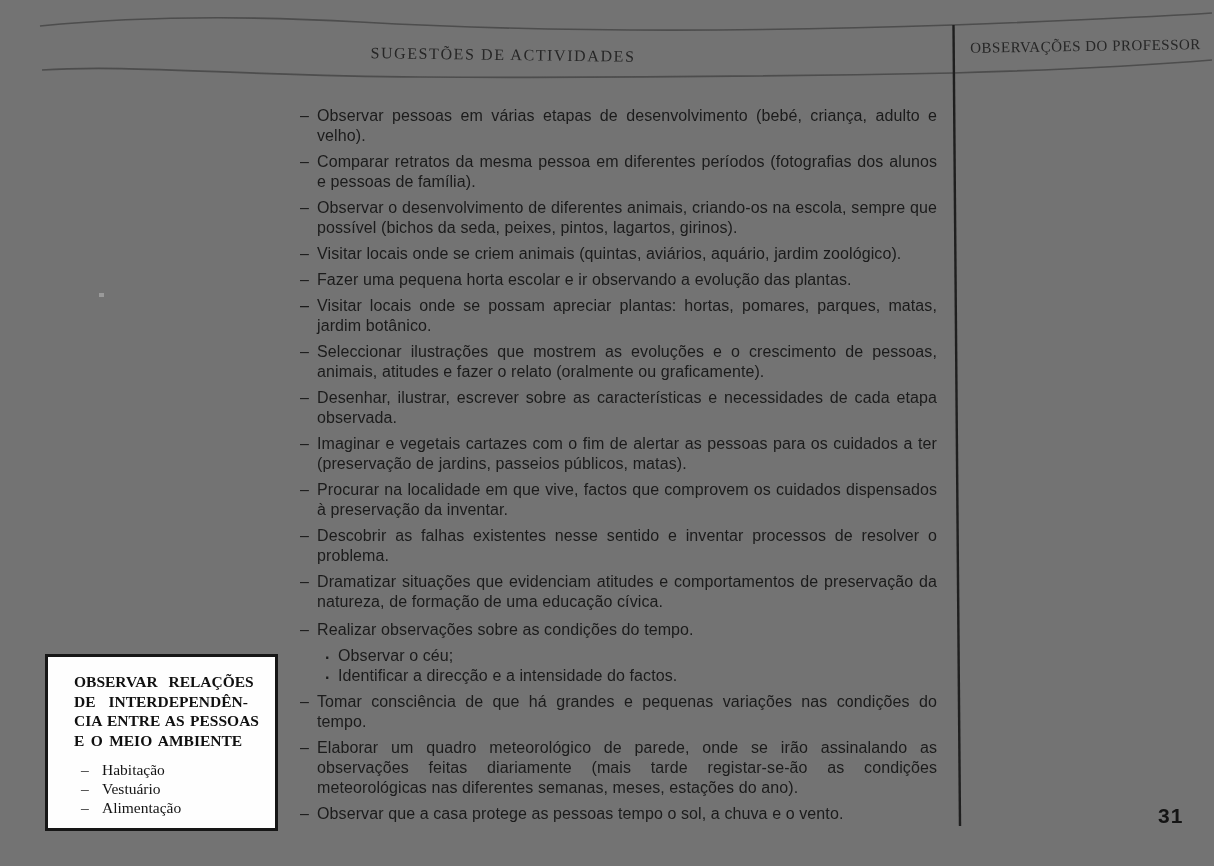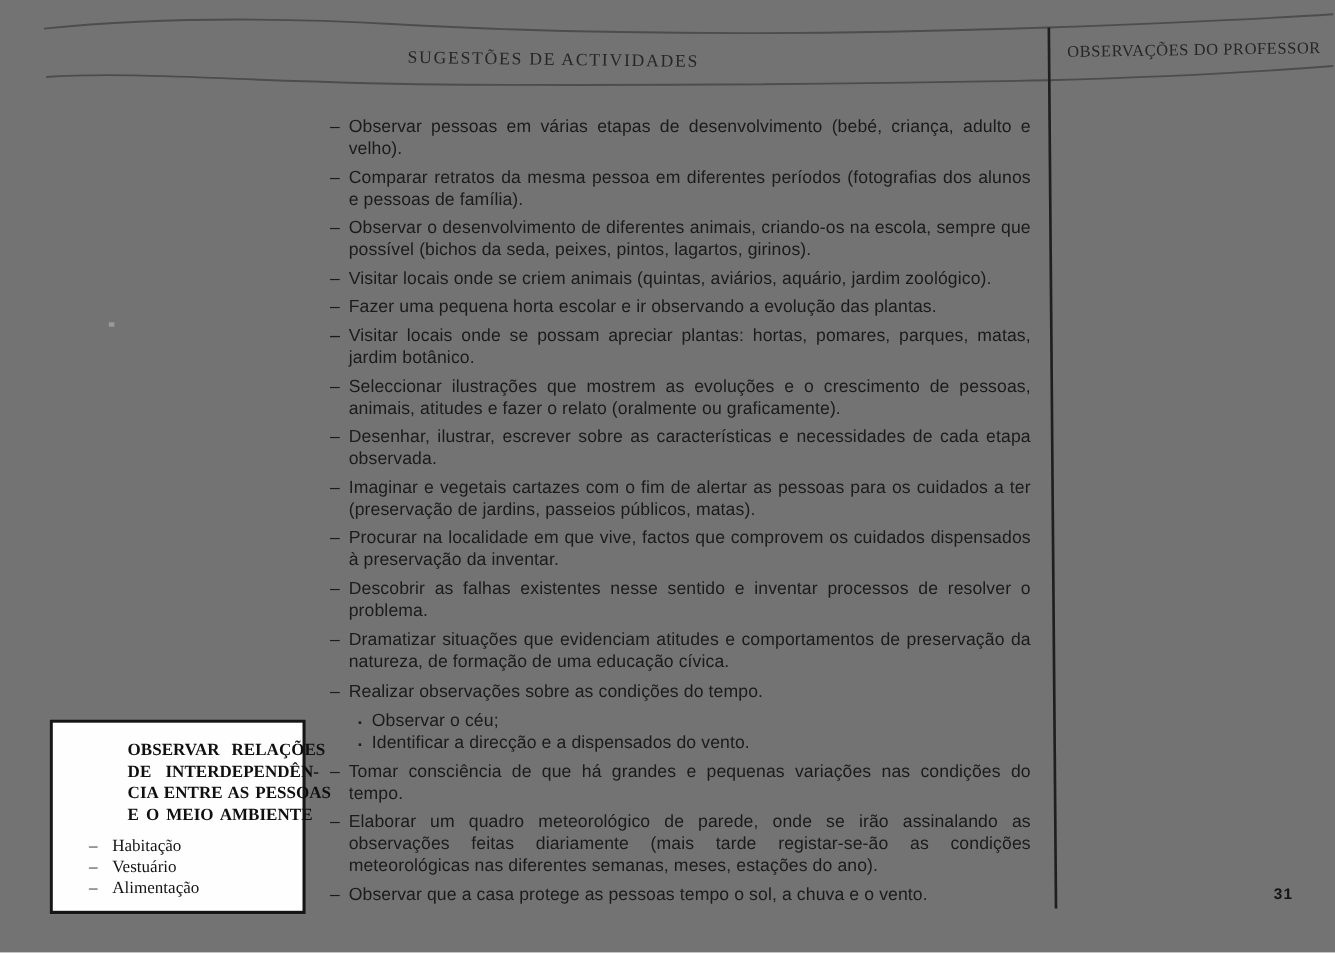--- a/index.html
+++ b/index.html
@@ -45,35 +45,35 @@
   }
   .sub .dot { position:absolute; left:2px; top:-2px; font-weight:bold; }
 
   .topic-box {
     position:absolute; left:45px; top:654px; width:233px; height:177px;
     border:3px solid #161616; background:#fefefe;
     font-family:"Liberation Serif", serif;
     padding:15px 22px 0 26px;
   }
   .box-title { font-weight:bold; font-size:15.5px; line-height:19.5px; color:#101010; }
-  .box-title span { display:block; white-space:nowrap;margin-left:42px; }
+  .box-title span { display:block; white-space:nowrap; }
   .box-title span:nth-child(1) { word-spacing:7px; }
   .box-title span:nth-child(2) { word-spacing:9px; }
   .box-title span:nth-child(3) { word-spacing:1.5px; }
-  .box-title span:nth-child(4) { word-spacing:2.5px;text-align:right; }
+  .box-title span:nth-child(4) { word-spacing:2.5px; }
   .box-items {
     list-style:none; margin-top:10px; padding-left:7px;
     font-size:15.5px; line-height:19px; color:#141414;
   }
   .box-items li { position:relative; padding-left:21px; }
   .box-items .dash { position:absolute; left:0; top:0; }
 
   .page-number {
     position:absolute; left:1158px; top:804px;
-    font-size:14px; font-weight:bold; letter-spacing:1px; color:#141414;
+    font-size:21px; font-weight:bold; letter-spacing:1px; color:#141414;
   }
   .artifact-dot {
     position:absolute; left:99px; top:293px; width:5px; height:4px;
     background:#9a9a9a;
   }
 </style>
 </head>
 <body>
 
 <div class="page">
@@ -142,21 +142,21 @@
     <li class="gap-top">
       <span class="dash">–</span>
       <span>Realizar observações sobre as condições do tempo.</span>
       <ul class="sub">
         <li>
           <span class="dot">.</span>
           <span>Observar o céu;</span>
         </li>
         <li>
           <span class="dot">.</span>
-          <span>Identificar a direcção e a dispensados do vento.</span>
+          <span>Identificar a direcção e a intensidade do factos.</span>
         </li>
       </ul>
     </li>
     <li>
       <span class="dash">–</span>
       <span>Tomar consciência de que há grandes e pequenas variações nas condições do tempo.</span>
     </li>
     <li>
       <span class="dash">–</span>
       <span>Elaborar um quadro meteorológico de parede, onde se irão assinalando as observações feitas diariamente (mais tarde registar-se-ão as condições meteorológicas nas diferentes semanas, meses, estações do ano).</span>

